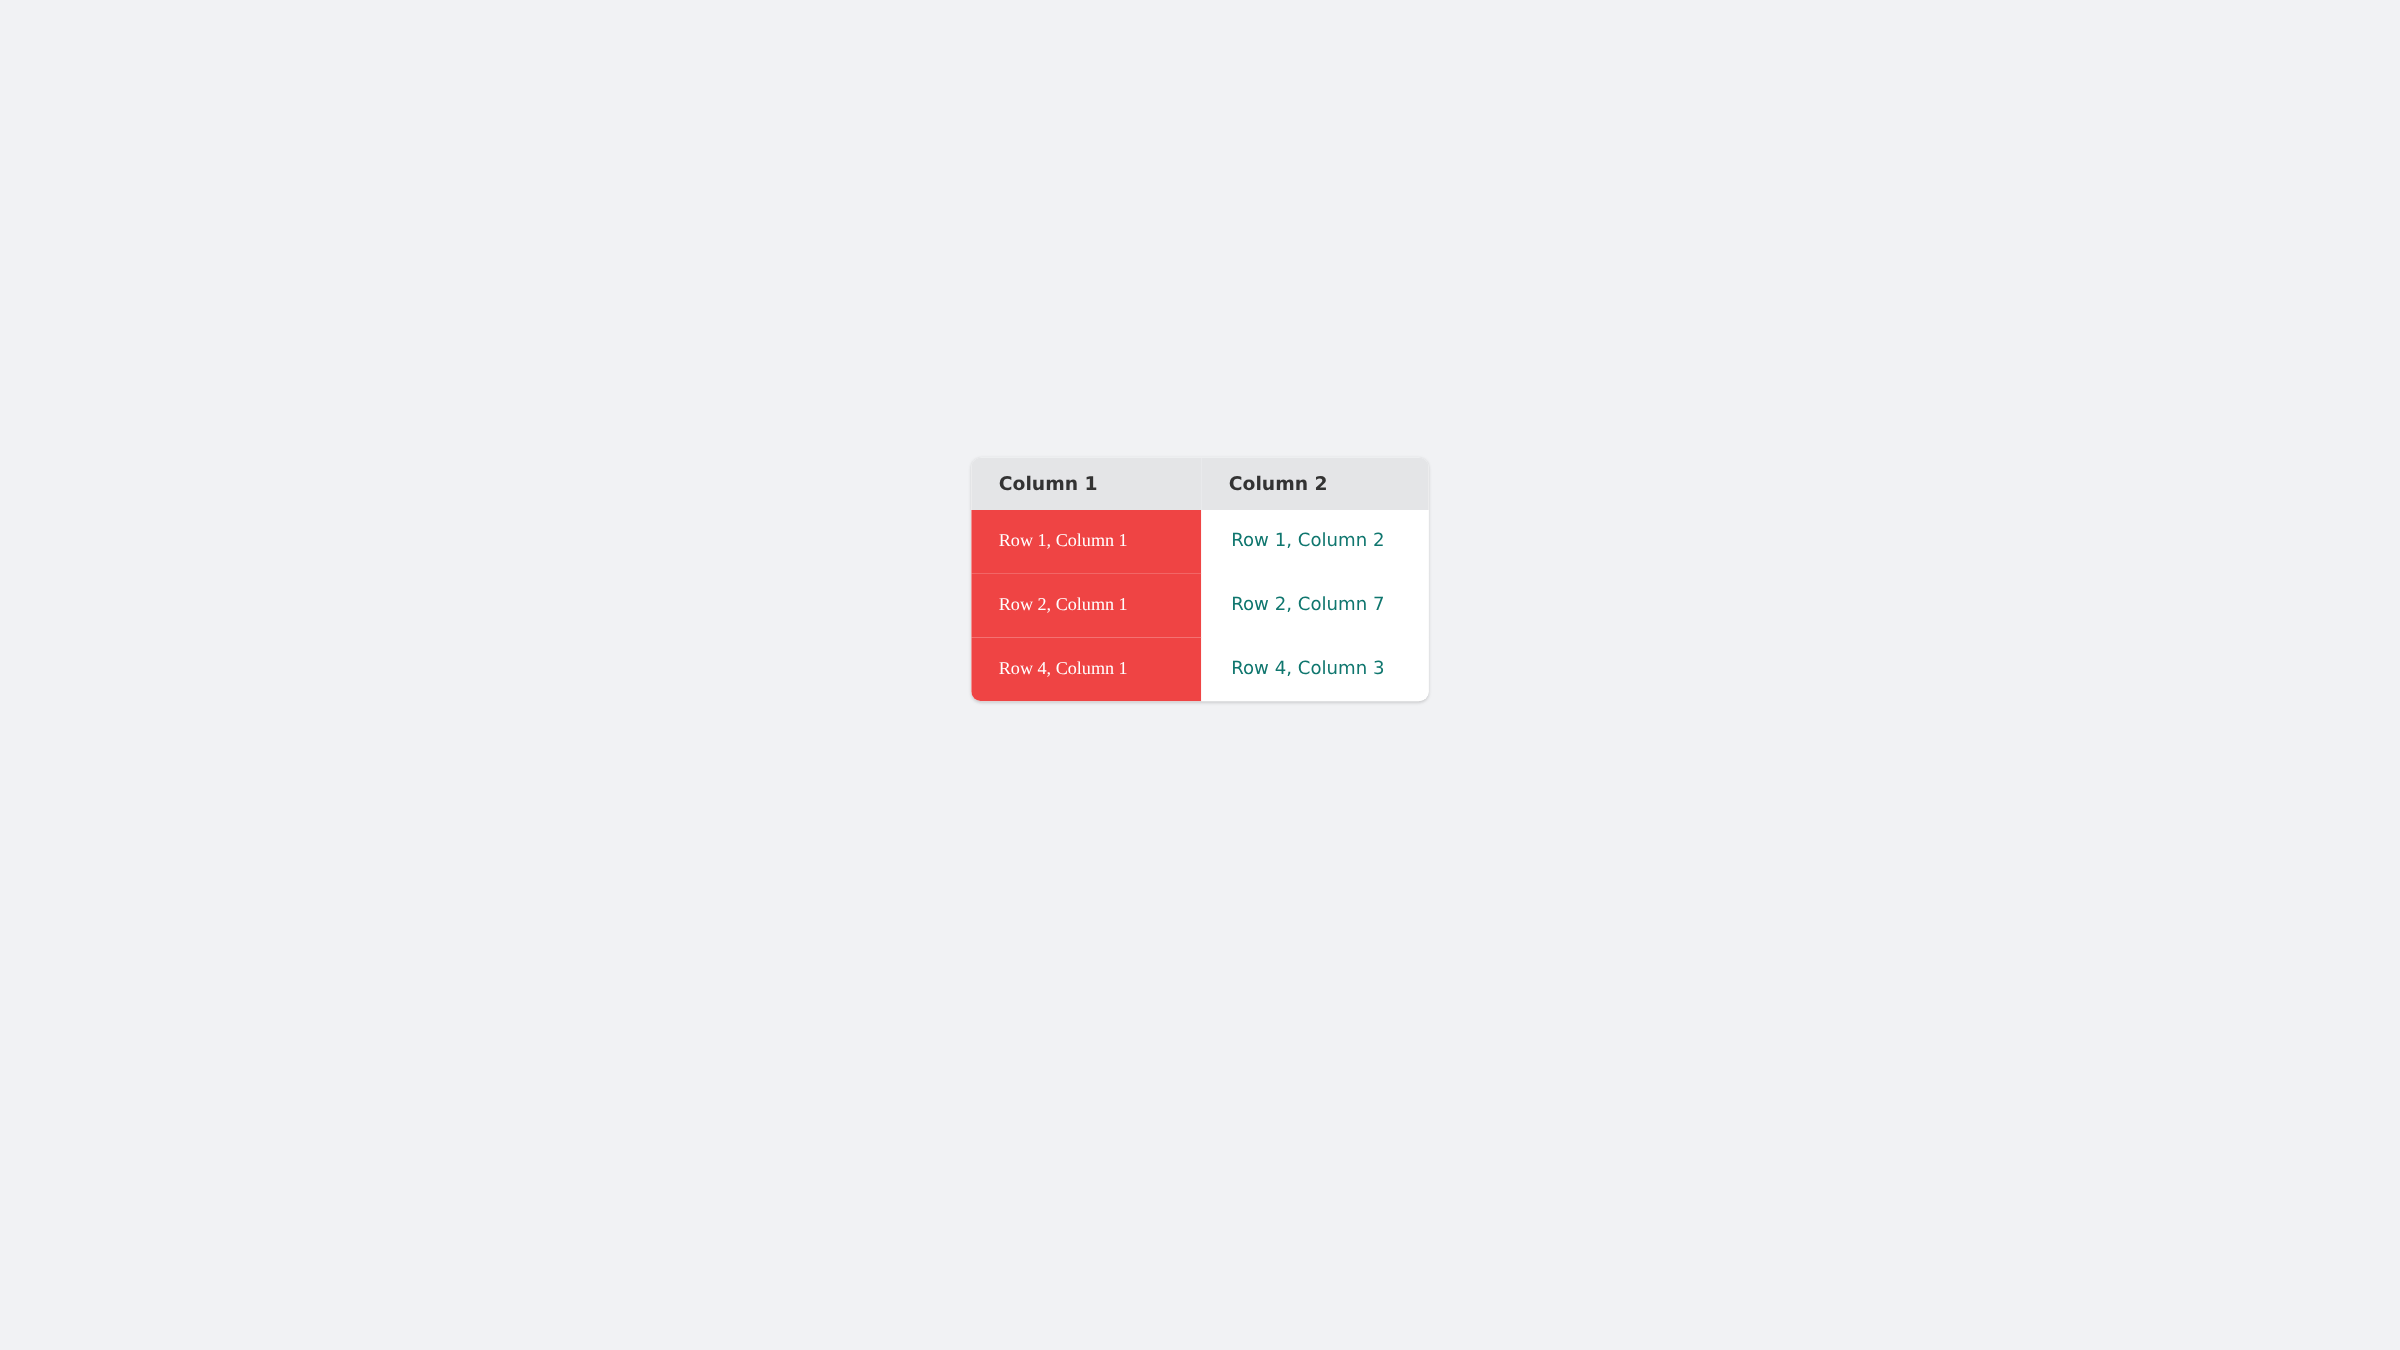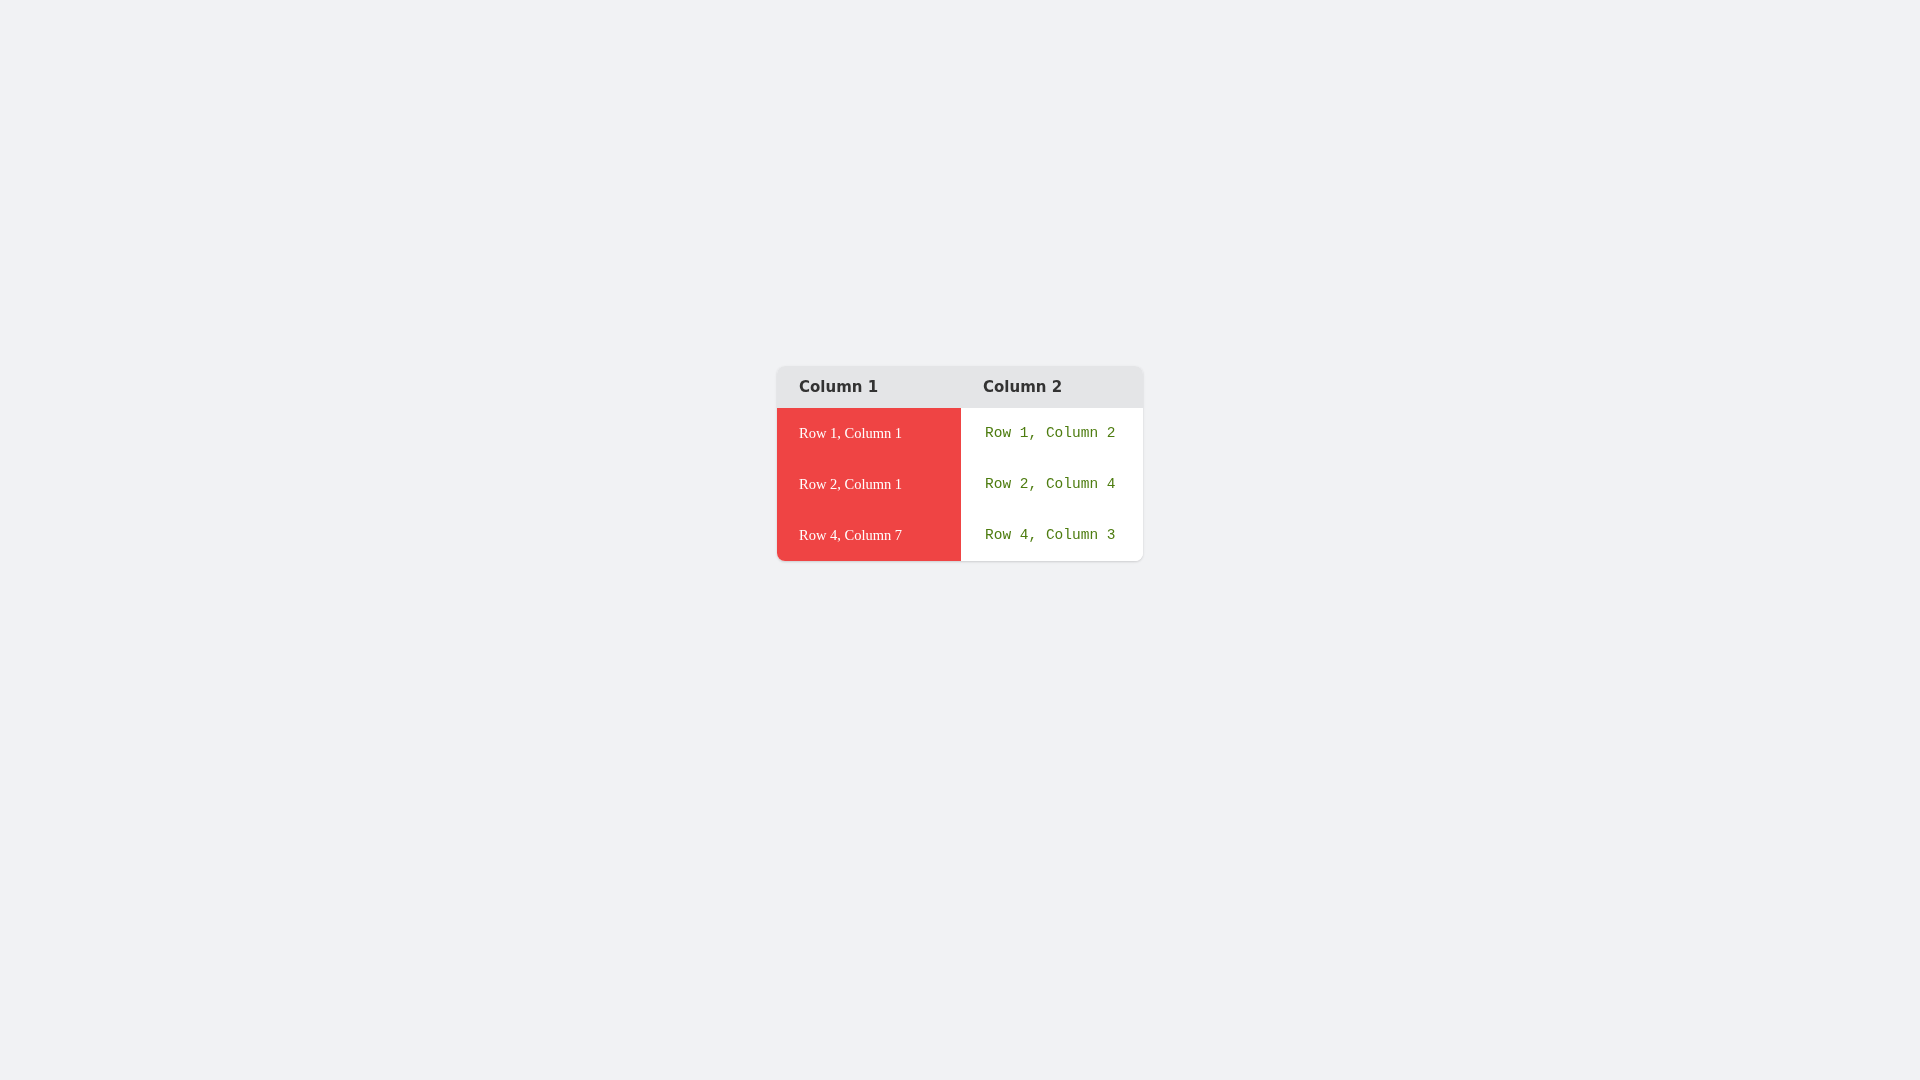--- a/index.html
+++ b/index.html
@@ -65,23 +65,22 @@
   }
 
   .data-table tbody td.cell-col-1 {
     background: #ef4444;
     color: #ffffff;
     font-family: Liberation Serif, serif;
   }
 
   .data-table tbody td.cell-col-2 {
     background: #ffffff;
-    color: #4d7c0f;
+    color: #0f766e;
     padding-left: 24px;
-    font-family: Liberation Mono, monospace;
   }
 </style>
 </head>
 <body>
 
 <div id="table-wrap">
   <table class="data-table">
     <colgroup>
       <col class="col-1">
       <col class="col-2">
@@ -92,21 +91,21 @@
         <th class="head-col-2">Column 2</th>
       </tr>
     </thead>
     <tbody>
       <tr>
         <td class="cell-col-1">Row 1, Column 1</td>
         <td class="cell-col-2">Row 1, Column 2</td>
       </tr>
       <tr>
         <td class="cell-col-1">Row 2, Column 1</td>
-        <td class="cell-col-2">Row 2, Column 4</td>
+        <td class="cell-col-2">Row 2, Column 7</td>
       </tr>
       <tr>
-        <td class="cell-col-1">Row 4, Column 7</td>
+        <td class="cell-col-1">Row 4, Column 1</td>
         <td class="cell-col-2">Row 4, Column 3</td>
       </tr>
     </tbody>
   </table>
 </div>
 
 </body></html>

